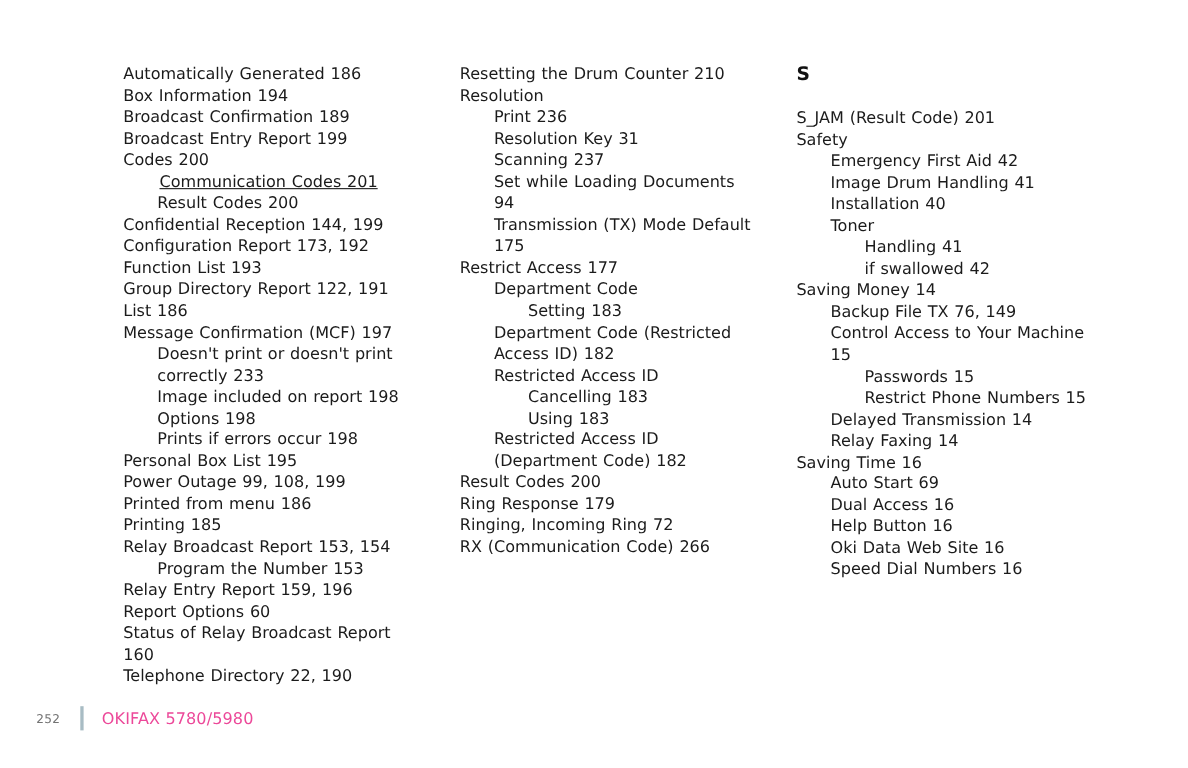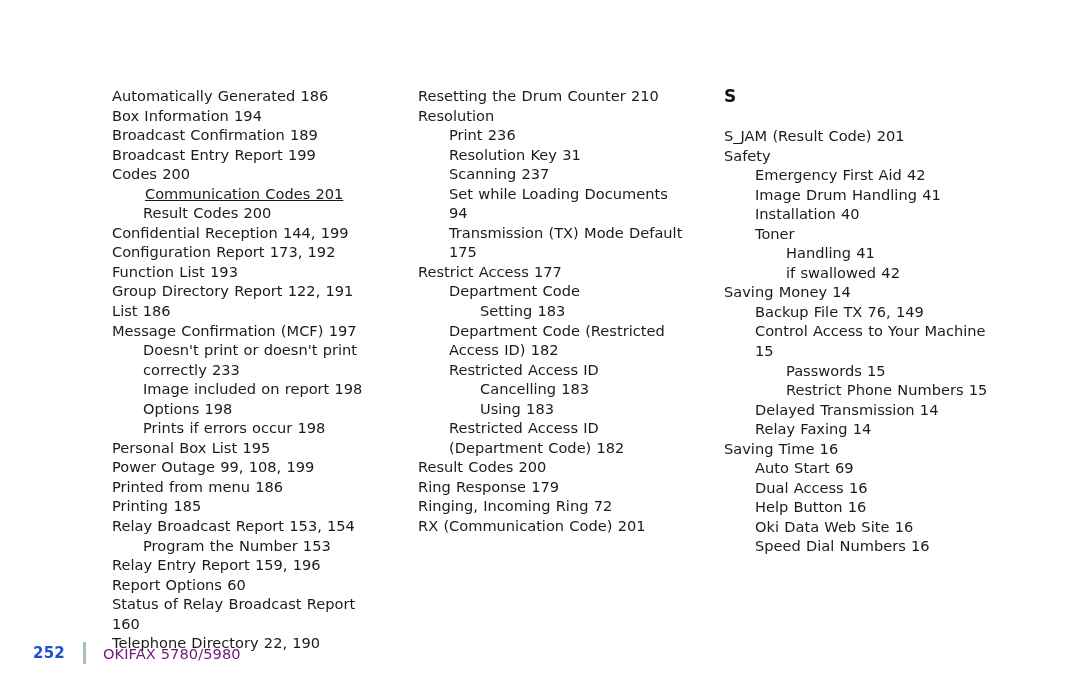--- a/index.html
+++ b/index.html
@@ -23,21 +23,20 @@
   }
 
   .columns {
     position: absolute;
     left: 112px;
     top: 58px;
     width: 900px;
     display: flex;
     flex-direction: row;
     align-items: flex-start;
-    margin-top: 28px;
   }
 
   .column {
     width: 272px;
     margin-right: 34px;
   }
   .column:last-child { margin-right: 0; }
 
   .col-heading {
     font-size: 17px;
@@ -71,34 +70,34 @@
   .footer {
     position: absolute;
     left: 33px;
     top: 641px;
     display: flex;
     flex-direction: row;
     align-items: center;
     height: 24px;
   }
   .folio {
-    font-size: 15px;
-    font-weight: bold;
-    color: #1d4ed8;
+    font-size: 11px;
+    font-weight: normal;
+    color: #737373;
     letter-spacing: 0.2px;
   }
   .footer-rule {
     width: 3px;
     height: 22px;
     background: #a8bcc4;
     margin: 0 17px 0 18px;
   }
   .footer-title {
     font-size: 14.6px;
-    color: #701a75;
+    color: #ec4899;
     letter-spacing: 0.1px;
   }
 </style>
 </head>
 <body>
 
 <div class="page">
 
   <div class="columns" id="columns-root">
       <div class="column">
@@ -145,21 +144,21 @@
           <li class="entry lvl1">Department Code</li>
           <li class="entry lvl2">Setting  183</li>
           <li class="entry lvl1">Department Code (Restricted Access ID)  182</li>
           <li class="entry lvl1">Restricted Access ID</li>
           <li class="entry lvl2">Cancelling  183</li>
           <li class="entry lvl2">Using  183</li>
           <li class="entry lvl1">Restricted Access ID (Department Code)  182</li>
           <li class="entry lvl0">Result Codes  200</li>
           <li class="entry lvl0">Ring Response  179</li>
           <li class="entry lvl0">Ringing, Incoming Ring  72</li>
-          <li class="entry lvl0">RX  (Communication Code)  201</li>
+          <li class="entry lvl0">RX  (Communication Code)  266</li>
         </ul>
       </div>
       <div class="column">
         <div class="col-heading">S</div>
         <ul class="entry-list">
           <li class="entry lvl0">S_JAM (Result Code)  201</li>
           <li class="entry lvl0">Safety</li>
           <li class="entry lvl1">Emergency First Aid  42</li>
           <li class="entry lvl1">Image Drum Handling  41</li>
           <li class="entry lvl1">Installation  40</li>

